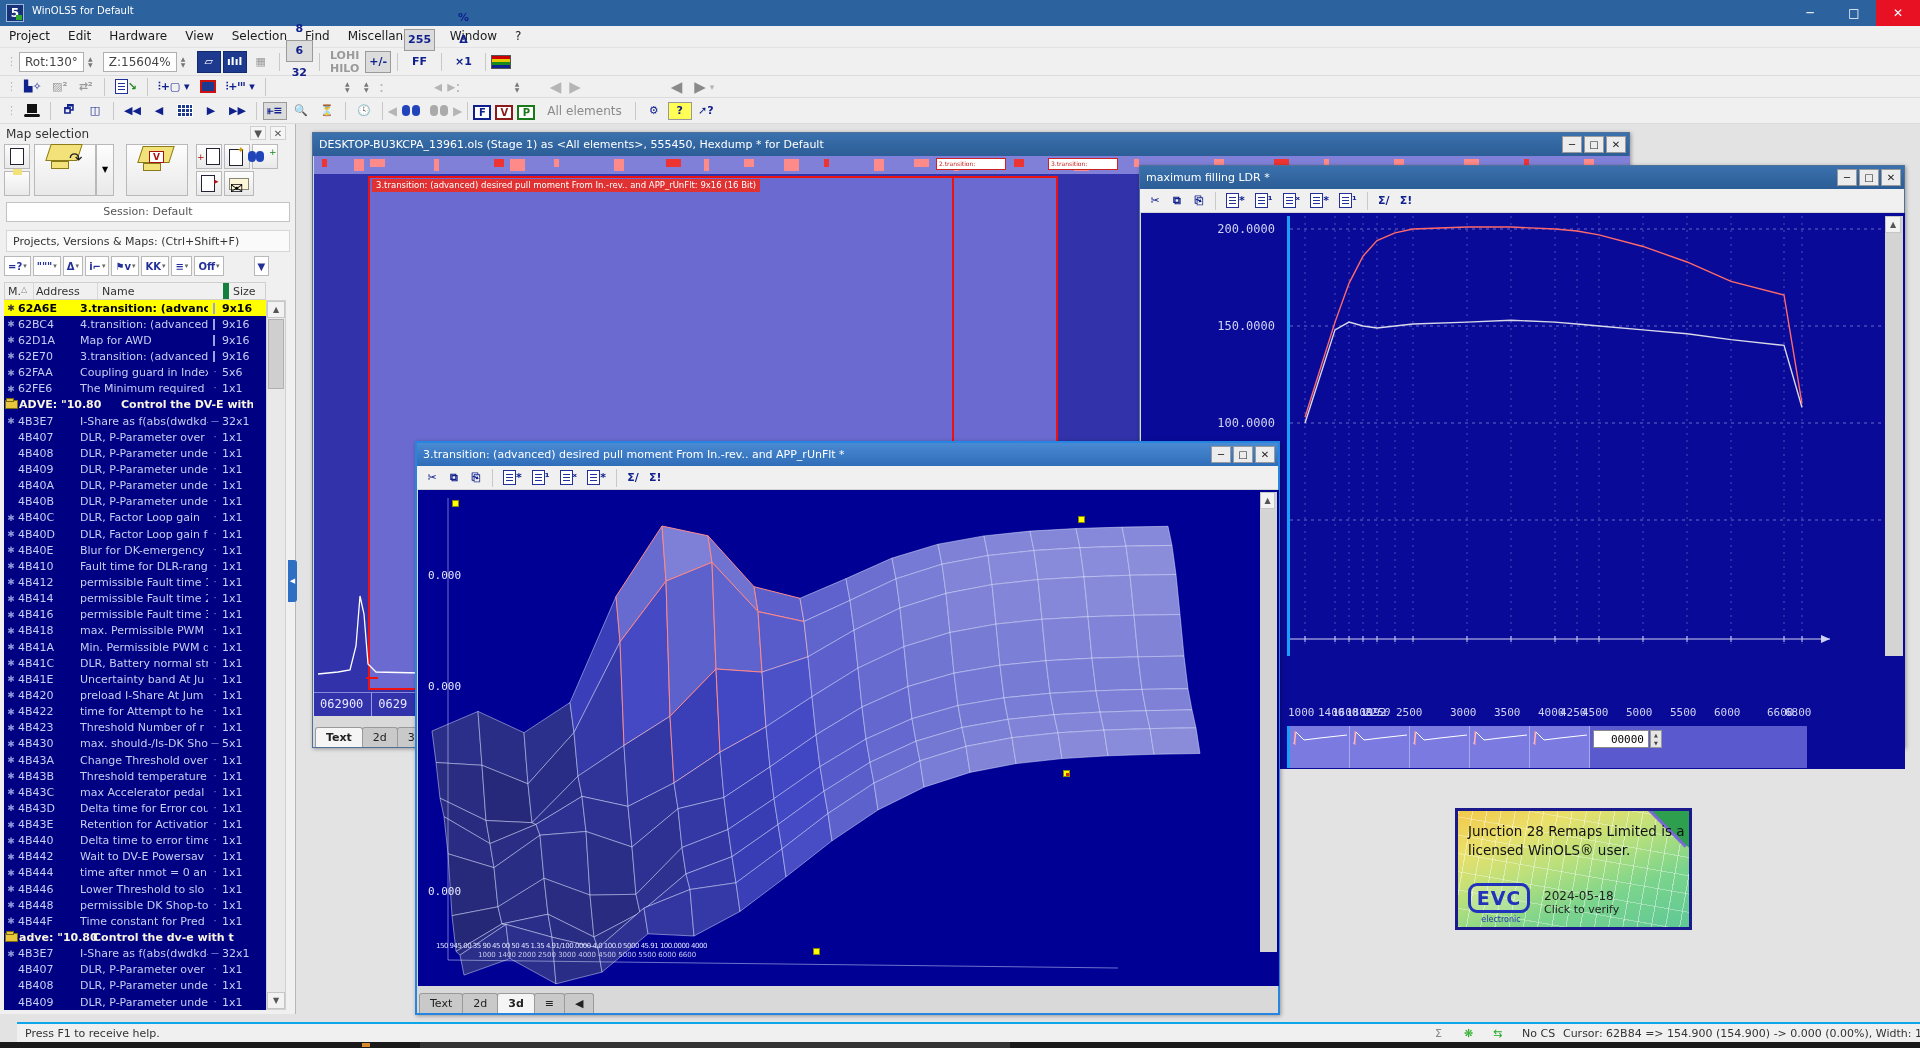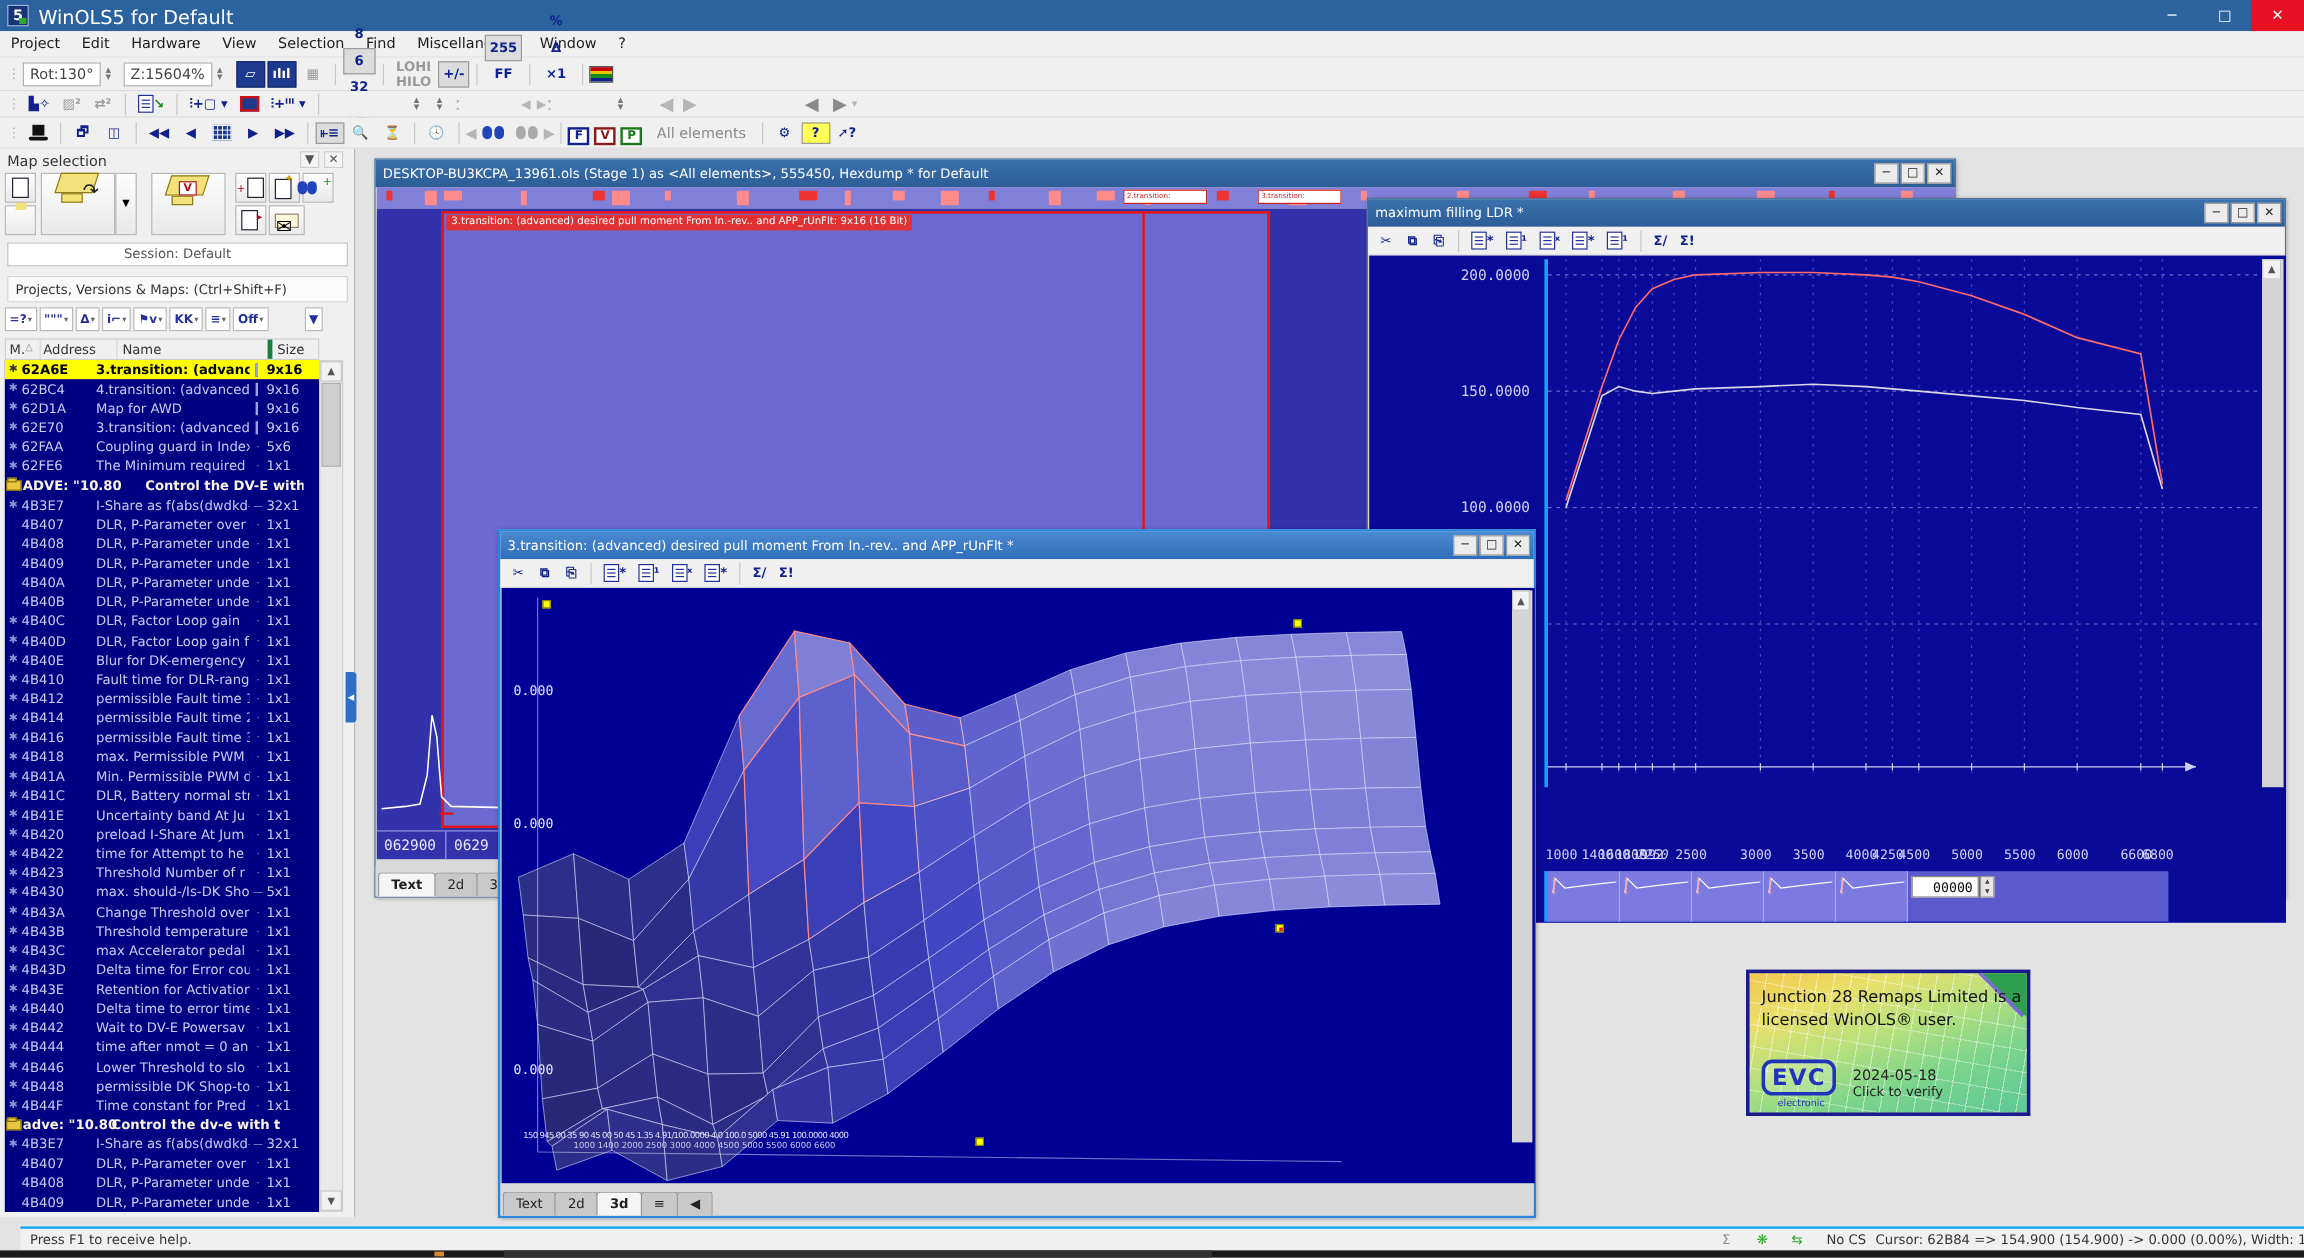--- a/index.html
+++ b/index.html
@@ -3,21 +3,21 @@
 <meta charset="utf-8">
 <style>
   * { margin:0; padding:0; box-sizing:border-box; }
   html,body { width:1920px; height:1048px; overflow:hidden; font-family:"DejaVu Sans","Liberation Sans",sans-serif; background:#e3e3e3; }
   .abs { position:absolute; }
 
   
   #titlebar { left:0; top:0; width:1920px; height:26px; background:#2c639e; color:#fff; }
   #app-icon { left:6px; top:4px; width:18px; height:18px; background:#16337a; border:1px solid #9db9dd; color:#fff; font-size:12px; font-weight:bold; text-align:center; line-height:16px; }
   #app-icon::after{ content:""; position:absolute; right:1px; bottom:1px; width:6px; height:5px; background:#2faa2f; }
-  #app-title { left:32px; top:5px; font-size:16px; }
+  #app-title { left:32px; top:5px; font-size:10px; }
   .cap-btn { top:0; width:44px; height:26px; color:#fff; font-size:12px; text-align:center; line-height:26px; }
   #btn-min{ right:88px; } #btn-max{ right:44px; } #btn-close{ right:0; background:#e81123; }
 
   #menubar { left:0; top:26px; width:1920px; height:22px; background:#f0f0f0; border-bottom:1px solid #e2e2e2; font-size:12px; color:#1b1b1b; }
   .menu-item { display:inline-block; padding:3px 9px; }
 
   .tbar { left:0; background:#f0f0f0; border-bottom:1px solid #dcdcdc; }
   #tb1 { top:48px; width:1920px; height:28px; }
   #tb2 { top:76px; width:1920px; height:22px; }
   #tb3 { top:98px; width:1920px; height:26px; }
@@ -350,21 +350,21 @@
         <small>▾</small>
       </div>
       <div class="fbtn" style="margin-left: 28px;">▼</div>
     </div>
 
   <div class="abs" id="list-head">
     <span style="width:16px;padding:2px 0 0 3px">M.</span>
     <span style="width:12px;padding:2px 0 0 0;color:#888;font-size:8px">△</span>
     <span style="width:64px;padding:2px 0 0 2px;border-left:1px solid #d8d8d8">Address</span>
     <span style="width:126px;padding:2px 0 0 4px;border-left:1px solid #d8d8d8">Name</span>
-    <span style="padding:2px 0 0 4px;border-left:4px solid #15803d">Size</span>
+    <span style="padding:2px 0 0 4px;border-left:6px solid #15803d">Size</span>
   </div>
 
   <div class="abs" id="map-list">
       <div class="mrow sel">
         <span class="mk">✱</span>
         <span class="ad">62A6E</span>
         <span class="nm">3.transition: (advanc</span>
         <span class="th"><span class="thumb9"></span></span>
         <span class="sz">9x16</span>
       </div>

